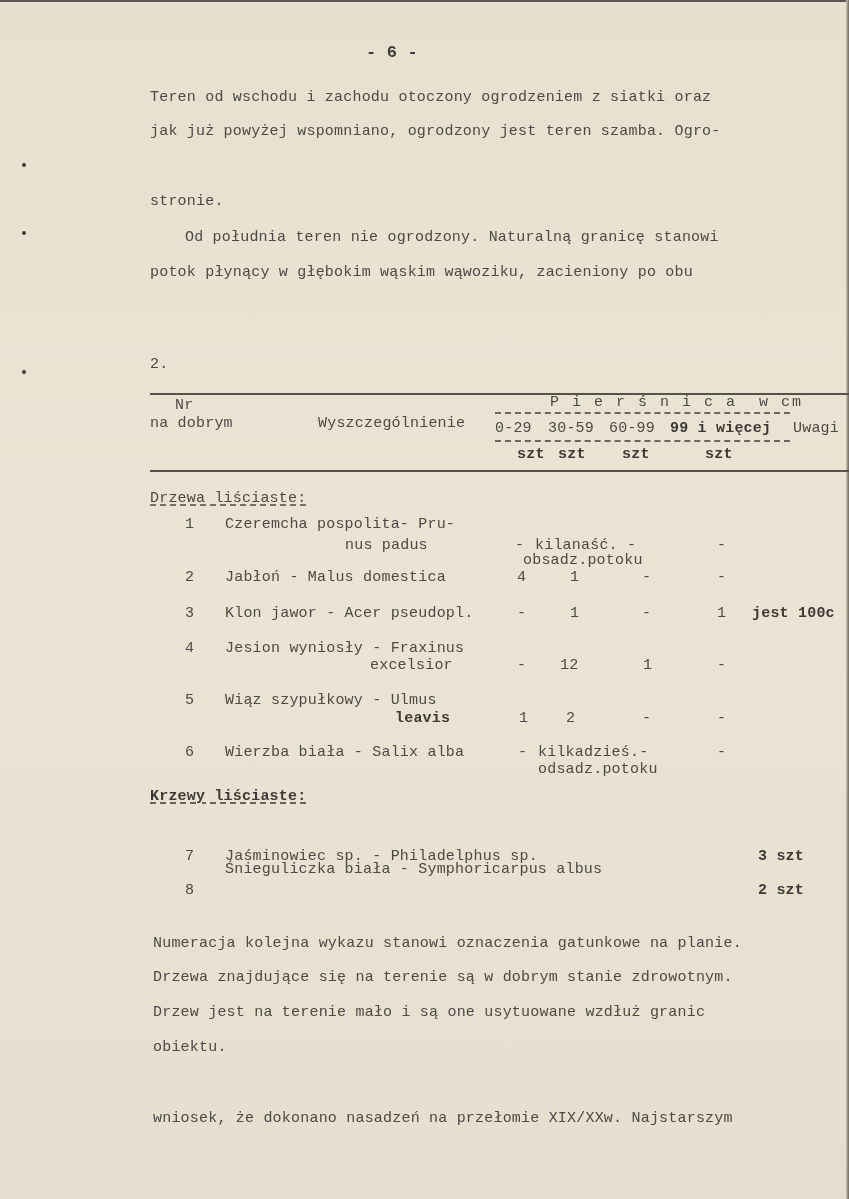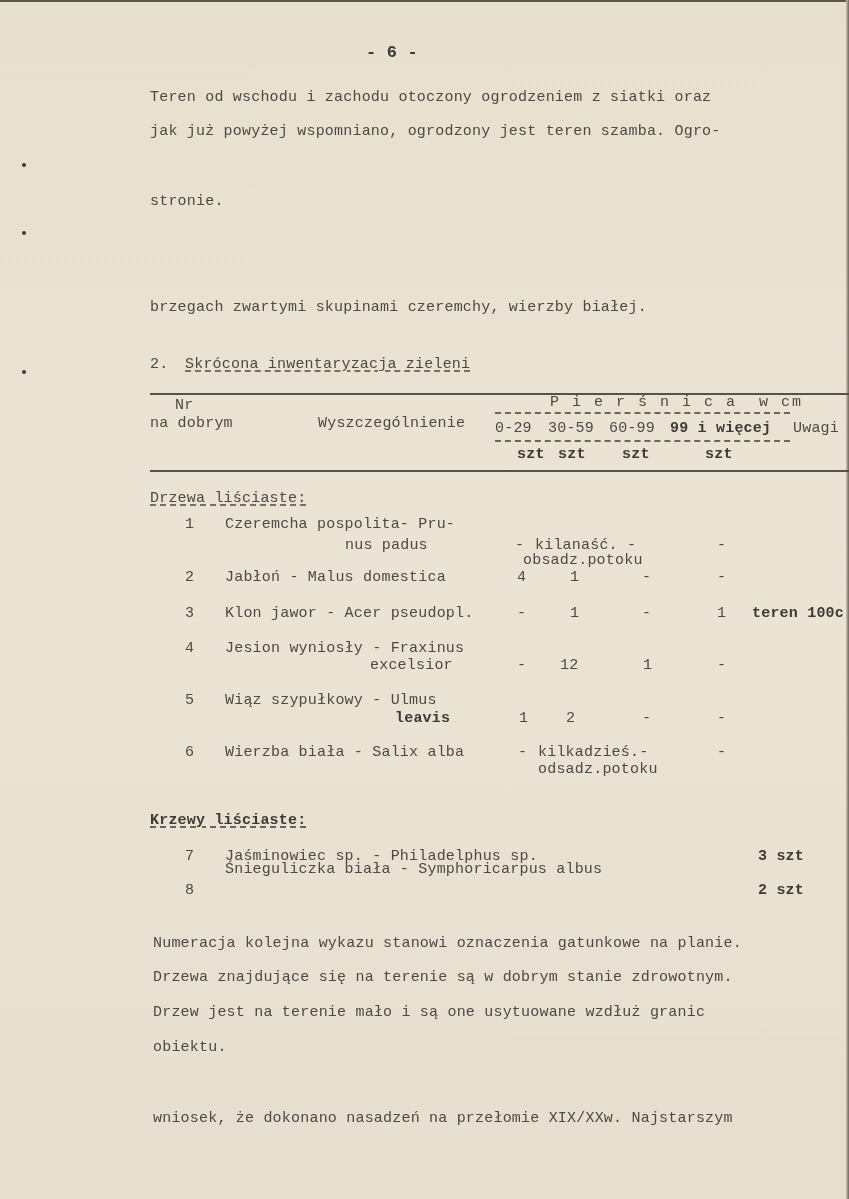--- a/index.html
+++ b/index.html
@@ -31,24 +31,24 @@
   <div class="edge-right"></div>
   <div class="punch" style="left:22px;top:163px"></div>
   <div class="punch" style="left:22px;top:231px"></div>
   <div class="punch" style="left:22px;top:370px"></div>
 
   <div class="t bold" style="left:366px;top:43px;font-size:17px">- 6 -</div>
 
   <div class="t" style="left:150px;top:123px">jak już powyżej wspomniano, ogrodzony jest teren szamba. Ogro-</div>
   <div class="t" style="left:150px;top:89px">Teren od wschodu i zachodu otoczony ogrodzeniem z siatki oraz</div>
   <div class="t" style="left:150px;top:193px">stronie.</div>
-  <div class="t" style="left:150px;top:299px">brzegach zwartymi skupinami czeremchy, wierzby białej.</div>
+  <div class="t" style="left:185px;top:229px">Od południa teren nie ogrodzony. Naturalną granicę stanowi</div>
+  <div class="t" style="left:150px;top:264px">potok płynący w głębokim wąskim wąwoziku, zacieniony po obu</div>
 
   <div class="t" style="left:150px;top:356px">2.</div>
-  <div class="t u" style="left:185px;top:356px">Skrócona inwentaryzacja zieleni</div>
 
   <div class="rule" style="left:150px;top:393px;width:699px"></div>
   <div class="t" style="left:175px;top:397px">Nr</div>
   <div class="t" style="left:150px;top:415px">na dobrym</div>
   <div class="t" style="left:318px;top:415px">Wyszczególnienie</div>
   <div class="t" style="left:550px;top:394px;letter-spacing:2px">P i e r ś n i c a  w cm</div>
   <div class="dash" style="left:495px;top:412px;width:295px"></div>
   <div class="t" style="left:495px;top:420px">0-29</div>
   <div class="t" style="left:548px;top:420px">30-59</div>
   <div class="t" style="left:609px;top:420px">60-99</div>
@@ -77,21 +77,21 @@
   <div class="t" style="left:570px;top:569px">1</div>
   <div class="t" style="left:642px;top:569px">-</div>
   <div class="t" style="left:717px;top:569px">-</div>
 
   <div class="t" style="left:185px;top:605px">3</div>
   <div class="t" style="left:225px;top:605px">Klon jawor - Acer pseudopl.</div>
   <div class="t" style="left:517px;top:605px">-</div>
   <div class="t" style="left:570px;top:605px">1</div>
   <div class="t" style="left:642px;top:605px">-</div>
   <div class="t" style="left:717px;top:605px">1</div>
-  <div class="t bold" style="left:752px;top:605px">teren 100c</div>
+  <div class="t bold" style="left:752px;top:605px">jest 100c</div>
 
   <div class="t" style="left:185px;top:640px">4</div>
   <div class="t" style="left:225px;top:640px">Jesion wyniosły - Fraxinus</div>
   <div class="t" style="left:370px;top:657px">excelsior</div>
   <div class="t" style="left:517px;top:657px">-</div>
   <div class="t" style="left:560px;top:657px">12</div>
   <div class="t" style="left:643px;top:657px">1</div>
   <div class="t" style="left:717px;top:657px">-</div>
 
   <div class="t" style="left:185px;top:692px">5</div>
@@ -102,21 +102,21 @@
   <div class="t" style="left:642px;top:710px">-</div>
   <div class="t" style="left:717px;top:710px">-</div>
 
   <div class="t" style="left:185px;top:744px">6</div>
   <div class="t" style="left:225px;top:744px">Wierzba biała - Salix alba</div>
   <div class="t" style="left:518px;top:744px">-</div>
   <div class="t" style="left:538px;top:744px">kilkadzieś.-</div>
   <div class="t" style="left:538px;top:761px">odsadz.potoku</div>
   <div class="t" style="left:717px;top:744px">-</div>
 
-  <div class="t bold u" style="left:150px;top:812px">Krzewy liściaste:</div>
+  <div class="t bold u" style="left:150px;top:788px">Krzewy liściaste:</div>
 
   <div class="t" style="left:185px;top:848px">7</div>
   <div class="t" style="left:225px;top:848px">Jaśminowiec sp. - Philadelphus sp.</div>
   <div class="t bold" style="left:758px;top:848px">3 szt</div>
 
   <div class="t" style="left:185px;top:882px">8</div>
   <div class="t" style="left:225px;top:861px">Śnieguliczka biała - Symphoricarpus albus</div>
   <div class="t bold" style="left:758px;top:882px">2 szt</div>
 
   <div class="t" style="left:153px;top:935px">Numeracja kolejna wykazu stanowi oznaczenia gatunkowe na planie.</div>

